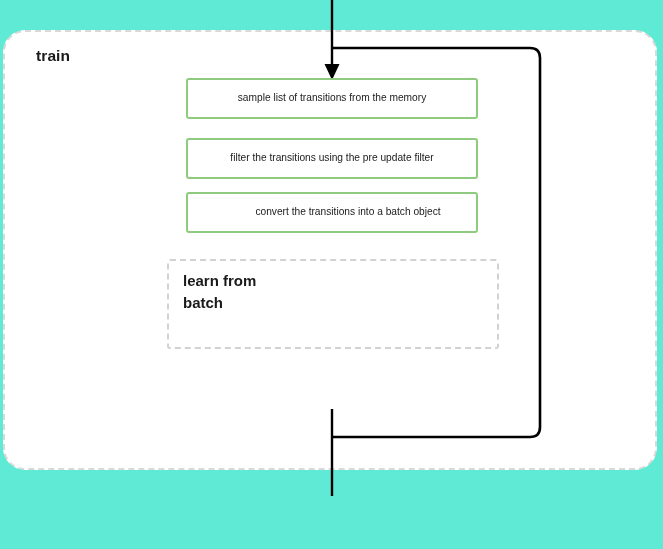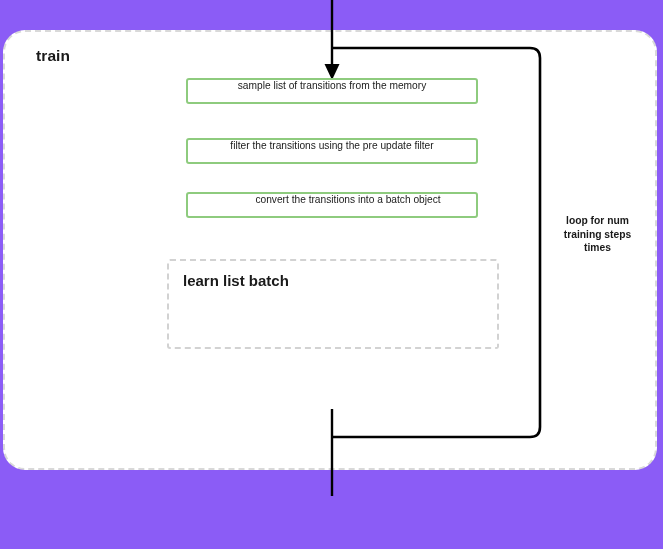--- a/index.html
+++ b/index.html
@@ -12,21 +12,21 @@
     height: 549px;
     overflow: hidden;
     font-family: "Liberation Sans", sans-serif;
     -webkit-font-smoothing: antialiased;
   }
 
   #canvas {
     position: relative;
     width: 663px;
     height: 549px;
-    background: #8b5cf6;
+    background: #5eead4;
     text-decoration: underline;
   }
 
   
   .train-container {
     position: absolute;
     left: 3px;
     top: 30px;
     width: 654px;
     height: 440px;
@@ -45,26 +45,27 @@
     color: #1a1a1a;
     letter-spacing: 0.1px;
     white-space: nowrap;
   }
 
   
   .proc-box {
     position: absolute;
     left: 186px;
     width: 292px;
-    height: 26px;
+    height: 41px;
     box-sizing: border-box;
     background: #ffffff;
     border: 2.5px solid #8ecb7e;
     border-radius: 3px;
     display: flex;
+    align-items: center;
     justify-content: center;
   }
   .proc-box .proc-label {
     font-size: 10.2px;
     color: #1a1a1a;
     line-height: 1.2;
     text-align: center;
     white-space: nowrap;
   }
 
@@ -146,21 +147,18 @@
 
   <div class="proc-box b2">
     <span class="proc-label">filter the transitions using the pre update filter</span>
   </div>
 
   <div class="proc-box b3">
     <span class="proc-label">convert the transitions into a batch object</span>
   </div>
 
   <div class="learn-box">
-    <div class="learn-label">learn list batch</div>
+    <div class="learn-label">learn from batch</div>
   </div>
 
 
-  <div class="loop-caption">loop for num
-training steps
-times</div>
 
 </div>
 
 </body></html>

